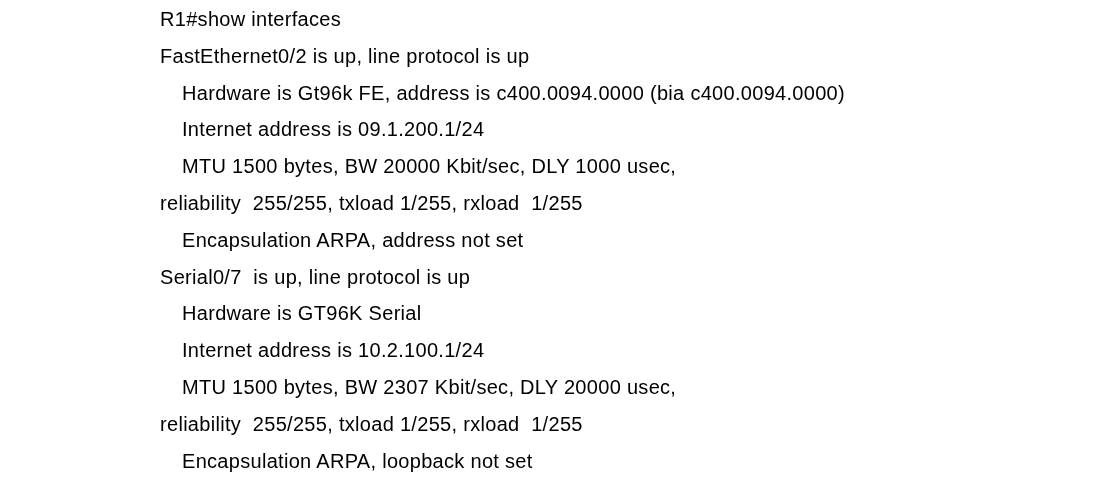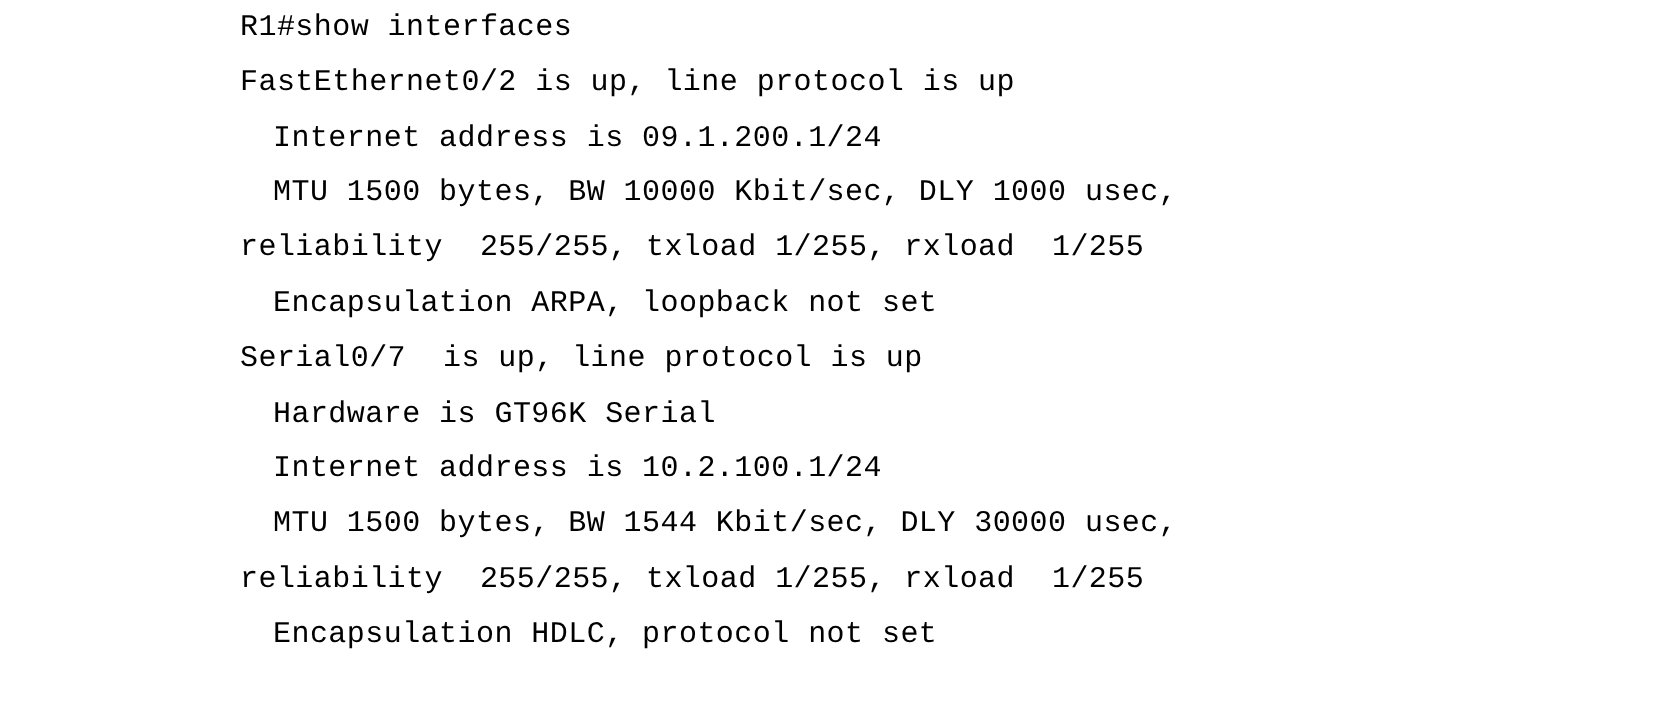--- a/index.html
+++ b/index.html
@@ -8,43 +8,44 @@
     width: 1110px;
     height: 479px;
     background: #ffffff;
     overflow: hidden;
   }
   .console-output {
     position: absolute;
     left: 160px;
     top: 1px;
     width: 940px;
-    font-family: Liberation Mono, monospace;
+    font-family: Liberation Sans, sans-serif;
     font-size: 20px;
     color: #000000;
     letter-spacing: 0.3px;
   }
   .console-line {
     height: 36.8px;
     line-height: 36.8px;
     white-space: pre;
   }
   .console-line.indented {
     padding-left: 22px;
   }
 </style>
 </head>
 <body>
 
 <div class="console-output">
   <div class="console-line">R1#show interfaces</div>
   <div class="console-line">FastEthernet0/2 is up, line protocol is up</div>
+  <div class="console-line indented">Hardware is Gt96k FE, address is c400.0094.0000 (bia c400.0094.0000)</div>
   <div class="console-line indented">Internet address is 09.1.200.1/24</div>
-  <div class="console-line indented">MTU 1500 bytes, BW 10000 Kbit/sec, DLY 1000 usec,</div>
+  <div class="console-line indented">MTU 1500 bytes, BW 20000 Kbit/sec, DLY 1000 usec,</div>
   <div class="console-line">reliability  255/255, txload 1/255, rxload  1/255</div>
-  <div class="console-line indented">Encapsulation ARPA, loopback not set</div>
+  <div class="console-line indented">Encapsulation ARPA, address not set</div>
   <div class="console-line">Serial0/7  is up, line protocol is up</div>
   <div class="console-line indented">Hardware is GT96K Serial</div>
   <div class="console-line indented">Internet address is 10.2.100.1/24</div>
-  <div class="console-line indented">MTU 1500 bytes, BW 1544 Kbit/sec, DLY 30000 usec,</div>
+  <div class="console-line indented">MTU 1500 bytes, BW 2307 Kbit/sec, DLY 20000 usec,</div>
   <div class="console-line">reliability  255/255, txload 1/255, rxload  1/255</div>
-  <div class="console-line indented">Encapsulation HDLC, protocol not set</div>
+  <div class="console-line indented">Encapsulation ARPA, loopback not set</div>
 </div>
 
 </body></html>

